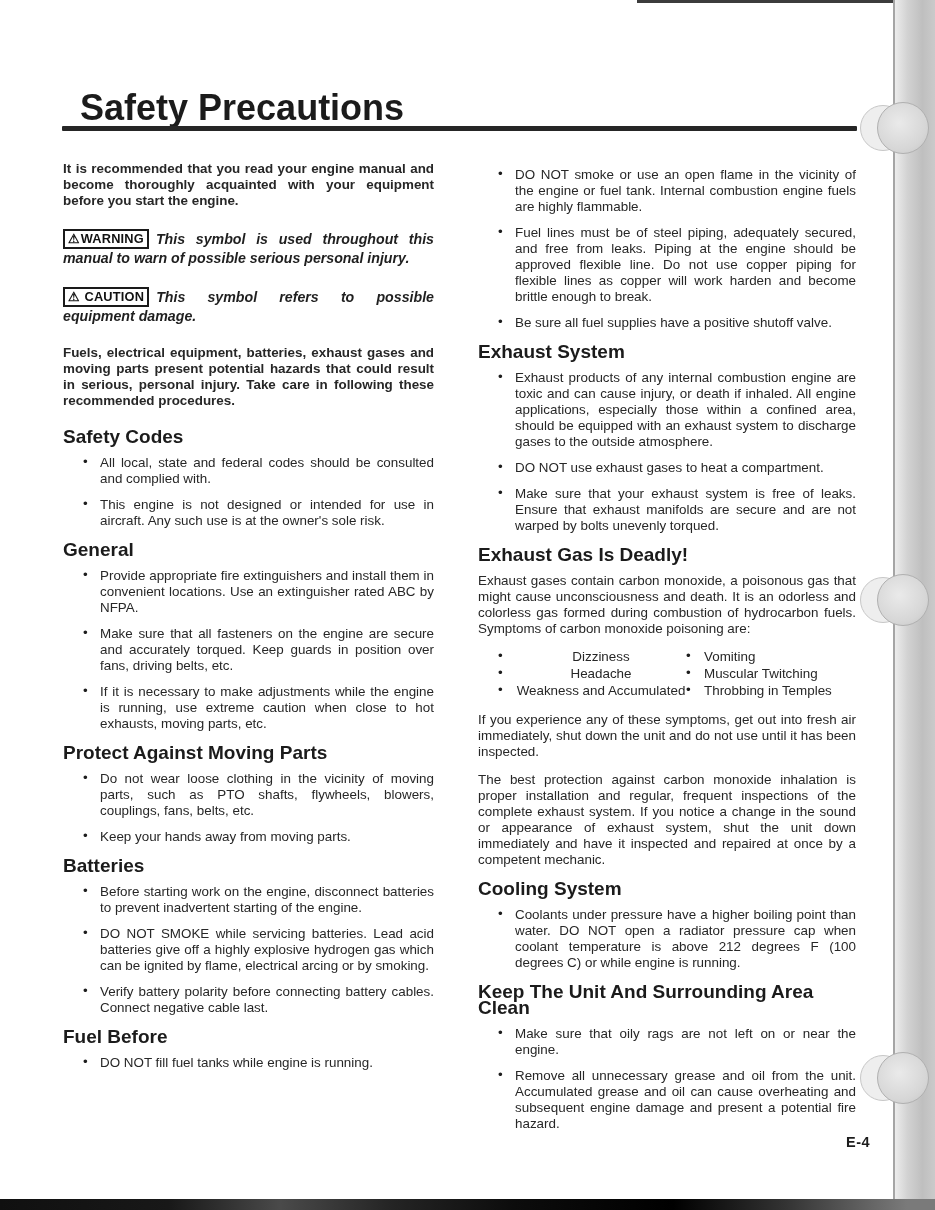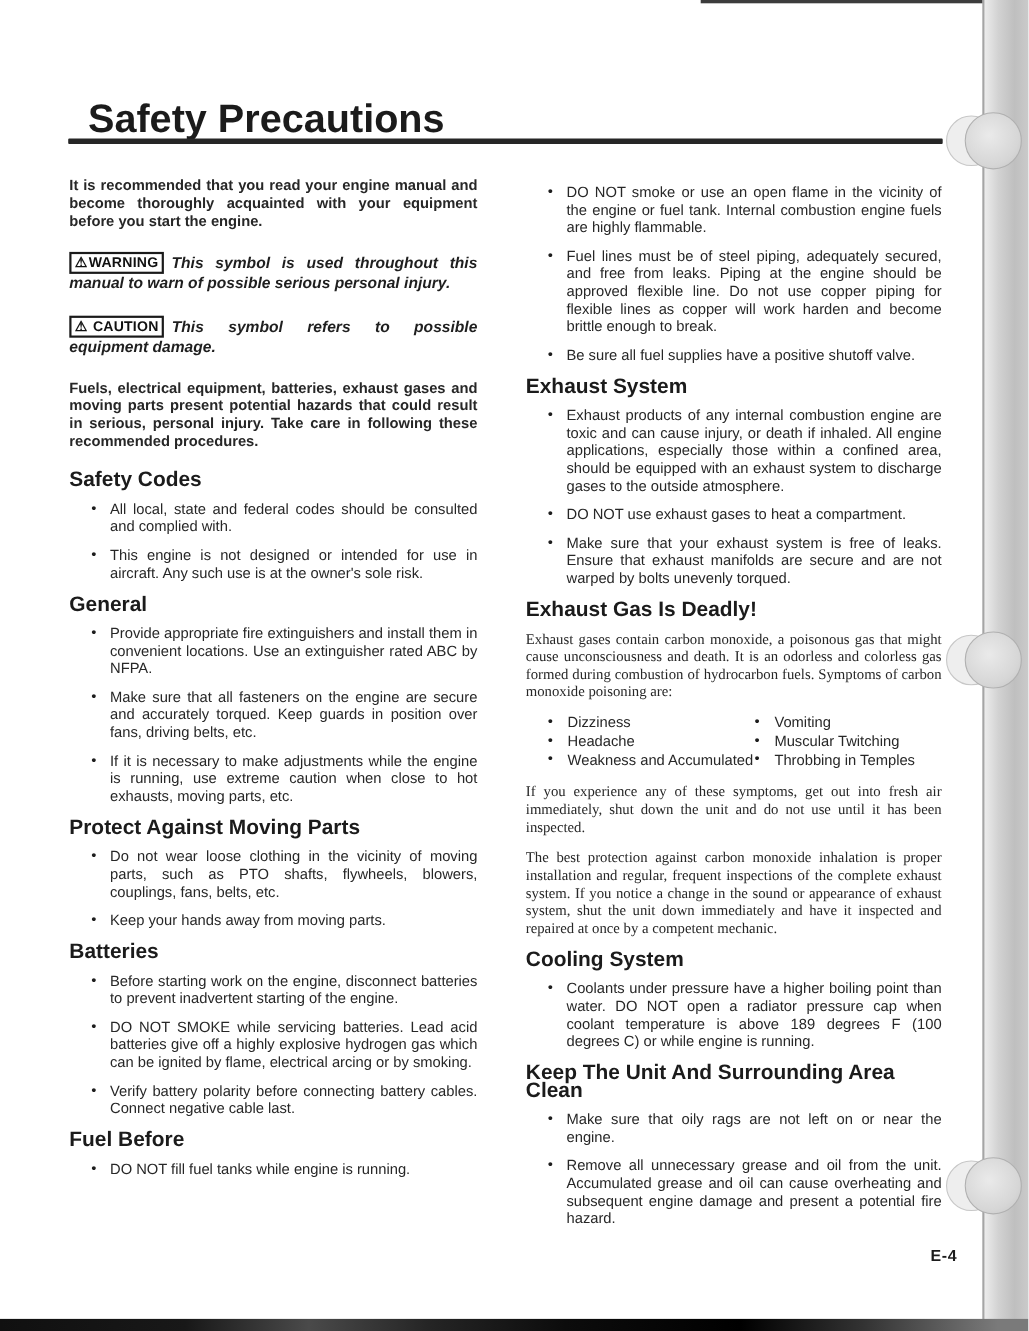--- a/index.html
+++ b/index.html
@@ -43,21 +43,21 @@
     position:absolute; left:62px; top:126px; width:795px; height:5px;
     background:#262626; border-radius:1px;
   }
 
   
   .col { position:absolute; top:161px; font-size:13.4px; line-height:16px; }
   .col-left  { left:63px;  width:371px; }
   .col-right { left:478px; width:378px; }
 
   p.body { margin:0 0 20px; text-align:justify;font-weight:bold; }
-  p.tight { margin:0 0 12px; text-align:justify;font-family:Liberation Serif, serif; }
+  p.tight { margin:0 0 12px; text-align:justify; }
 
   h3.sec { font-size:19px; font-weight:700; color:#1b1b1b; margin:13px 0 10px; }
 
   ul.blist { list-style:none; margin:0 0 3px; padding:0; }
   ul.blist > li { position:relative; padding-left:37px; margin-bottom:10px; text-align:justify; }
   ul.blist > li::before { content:"\2022"; position:absolute; left:20px; top:-1px; color:#1d1d1d; }
   ul.mt { margin-top:6px; }
 
   
   p.alert {
@@ -67,21 +67,21 @@
   .abox {
     display:inline-block; border:2px solid #1a1a1a; padding:0 3px 1px;
     font-style:normal; font-size:12.8px; font-weight:700; letter-spacing:0.2px;
     margin-right:7px; line-height:15px; vertical-align:1px; color:#111;
   }
   .abox .tri { font-style:normal; margin-right:1px; }
 
   
   .symptoms { display:flex; padding-left:20px; margin:2px 0 12px; }
   .symptoms ul { list-style:none; margin:0; padding:0; }
-  .symptoms ul.c1 { width:188px; flex:0 0 188px; }
+  .symptoms ul.c1 { width:188px; flex:0 0 188px;text-align:center; }
   .symptoms ul.c2 { flex:1; }
   .symptoms li { position:relative; padding-left:18px; margin-bottom:1px; }
   .symptoms li::before { content:"\2022"; position:absolute; left:0; top:-1px; color:#1d1d1d; }
 
   .pageno {
     position:absolute; left:846px; top:1134px;
     font-size:14.5px; font-weight:700; color:#1c1c1c; letter-spacing:0.5px;
   }
 </style>
 </head>
@@ -185,21 +185,21 @@
         <li>Muscular Twitching</li>
         <li>Throbbing in Temples</li>
       </ul>
     </div>
 
     <p class="tight">If you experience any of these symptoms, get out into fresh air immediately, shut down the unit and do not use until it has been inspected.</p>
     <p class="tight">The best protection against carbon monoxide inhalation is proper installation and regular, frequent inspections of the complete exhaust system. If you notice a change in the sound or appearance of exhaust system, shut the unit down immediately and have it inspected and repaired at once by a competent mechanic.</p>
 
     <h3 class="sec">Cooling System</h3>
     <ul class="blist">
-      <li>Coolants under pressure have a higher boiling point than water. DO NOT open a radiator pressure cap when coolant temperature is above 189 degrees F (100 degrees C) or while engine is running.</li>
+      <li>Coolants under pressure have a higher boiling point than water. DO NOT open a radiator pressure cap when coolant temperature is above 212 degrees F (100 degrees C) or while engine is running.</li>
     </ul>
 
     <h3 class="sec">Keep The Unit And Surrounding Area Clean</h3>
     <ul class="blist">
       <li>Make sure that oily rags are not left on or near the engine.</li>
       <li>Remove all unnecessary grease and oil from the unit. Accumulated grease and oil can cause overheating and subsequent engine damage and present a potential fire hazard.</li>
     </ul>
 
   </div>
 

